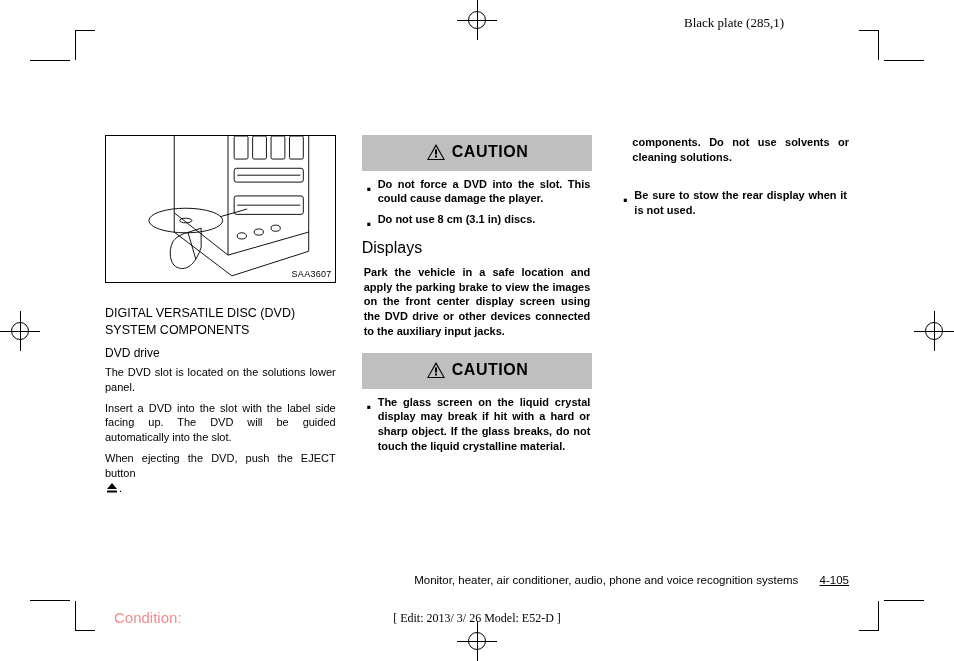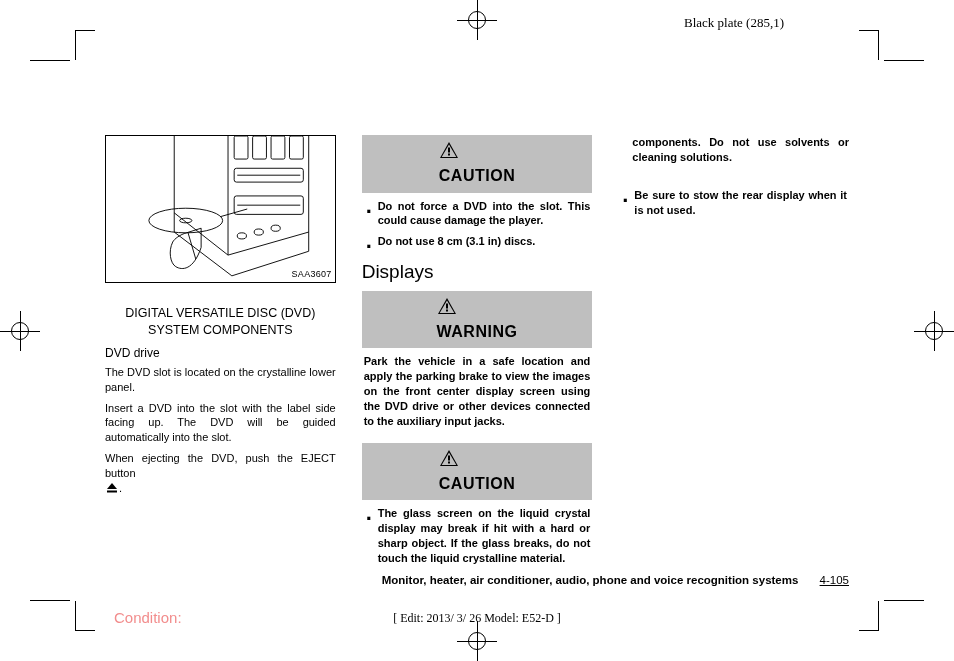--- a/index.html
+++ b/index.html
@@ -100,21 +100,20 @@
     position: absolute;
     right: 3px;
     bottom: 2px;
     font-size: 9px;
     letter-spacing: .3px;
   }
   .h2 {
     font-size: 12.5px;
     font-weight: normal;
     margin-bottom: 6px;
-    text-align: center;
   }
   .h3 {
     font-size: 12px;
     font-weight: normal;
     margin-bottom: 4px;
   }
   .para {
     text-align: justify;
     margin-bottom: 6px;
   }
@@ -126,23 +125,22 @@
     background: #bfbfbf;
     text-align: center;
     padding: 6px 4px;
     margin-bottom: 6px;
   }
   .callout-title {
     font-weight: bold;
     font-size: 16px;
     letter-spacing: .5px;
     display: inline-flex;
-    align-items: flex-start;
+    align-items: center;
     gap: 6px;
-    flex-direction: column;
   }
   .warn-tri {
     width: 20px; height: 18px;
     display: inline-block;
   }
   .box-text { font-weight: bold; text-align: justify; padding: 0 2px; }
   ul.bul { list-style: none; padding: 0 2px; }
   ul.bul li {
     position: relative;
     padding-left: 14px;
@@ -152,30 +150,30 @@
   }
   ul.bul li::before {
     content: ".";
     position: absolute;
     left: 2px;
     top: -4px;
     font-size: 22px;
     font-weight: bold;
     line-height: 1;
   }
-  .sub-h { font-size: 19px; margin: 10px 0 6px; }
+  .sub-h { font-size: 16px; margin: 10px 0 6px; }
   .footer-line {
     position: absolute;
     left: 105px;
     right: 105px;
     bottom: 75px;
     text-align: right;
     font-size: 11.5px;
   }
-  .footer-line .bold { font-weight: bold; }
+  .footer-line .bold { font-weight: normal; }
   .pgnum { margin-left: 18px; text-decoration: underline; }
 </style>
 </head>
 <body>
 
 <div class="corner-top corner-tl"></div>
 <div class="corner-top corner-tr"></div>
 <div class="corner-bottom corner-bl"></div>
 <div class="corner-bottom corner-br"></div>
 <div class="crop-tick crop-h ct-left"></div>
@@ -229,21 +227,21 @@
 
           <ellipse cx="148" cy="130" rx="6" ry="4"></ellipse>
           <ellipse cx="170" cy="125" rx="6" ry="4"></ellipse>
           <ellipse cx="192" cy="120" rx="6" ry="4"></ellipse>
         </g>
       </svg>
       <span class="fig-code">SAA3607</span>
     </div>
     <div class="h2">DIGITAL VERSATILE DISC (DVD) SYSTEM COMPONENTS</div>
     <div class="h3">DVD drive</div>
-    <p class="para">The DVD slot is located on the crystalline lower panel.</p>
+    <p class="para">The DVD slot is located on the solutions lower panel.</p>
     <p class="para">Insert a DVD into the slot with the label side facing up. The DVD will be guided automatically into the slot.</p>
     <p class="para">
       <span>When ejecting the DVD, push the EJECT button</span>
       <br>
       <span class="eject-sym">
         <svg width="14" height="12" viewBox="0 0 14 12">
             <path d="M7 1 L12 7 L2 7 Z" fill="#000"></path>
             <rect x="2" y="8.5" width="10" height="2" fill="#000"></rect>
           </svg>
       </span><span>.</span>
@@ -264,33 +262,20 @@
         <span>CAUTION</span>
       </span>
     </div>
     <ul class="bul">
       <li>Do not force a DVD into the slot. This could cause damage the player.</li>
       <li>Do not use 8 cm (3.1 in) discs.</li>
     </ul>
 
     <div class="sub-h">Displays</div>
 
-    <div class="callout-header">
-      <span class="callout-title">
-        <span class="warn-tri">
-          <svg viewBox="0 0 20 18">
-              <path d="M10 1 L19 17 L1 17 Z" fill="#000"></path>
-              <path d="M10 3.5 L17.3 16 L2.7 16 Z" fill="#bfbfbf"></path>
-              <rect x="9" y="6.5" width="2" height="5" fill="#000"></rect>
-              <rect x="9" y="12.5" width="2" height="2" fill="#000"></rect>
-            </svg>
-        </span>
-        <span>WARNING</span>
-      </span>
-    </div>
     <div class="box-text">Park the vehicle in a safe location and apply the parking brake to view the images on the front center display screen using the DVD drive or other devices connected to the auxiliary input jacks.</div>
 
     <div style="height:14px"></div>
 
     <div class="callout-header">
       <span class="callout-title">
         <span class="warn-tri">
           <svg viewBox="0 0 20 18">
               <path d="M10 1 L19 17 L1 17 Z" fill="#000"></path>
               <path d="M10 3.5 L17.3 16 L2.7 16 Z" fill="#bfbfbf"></path>

